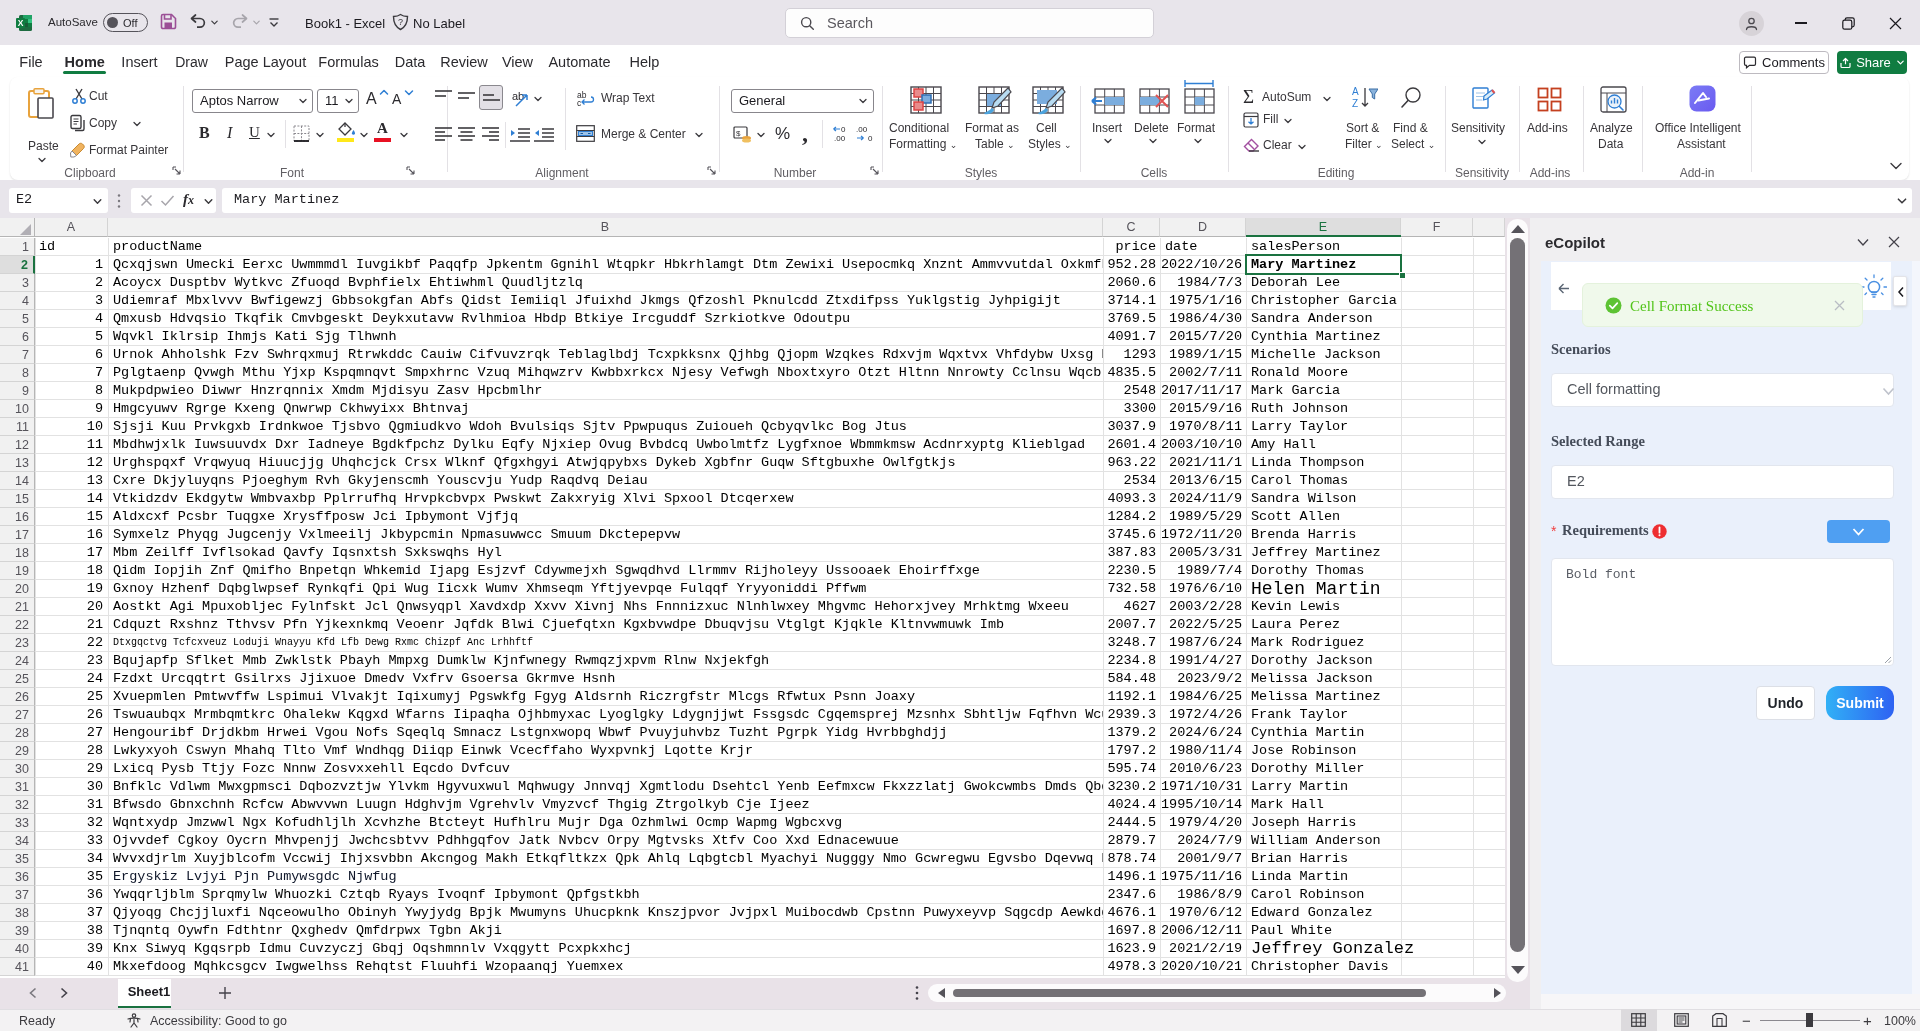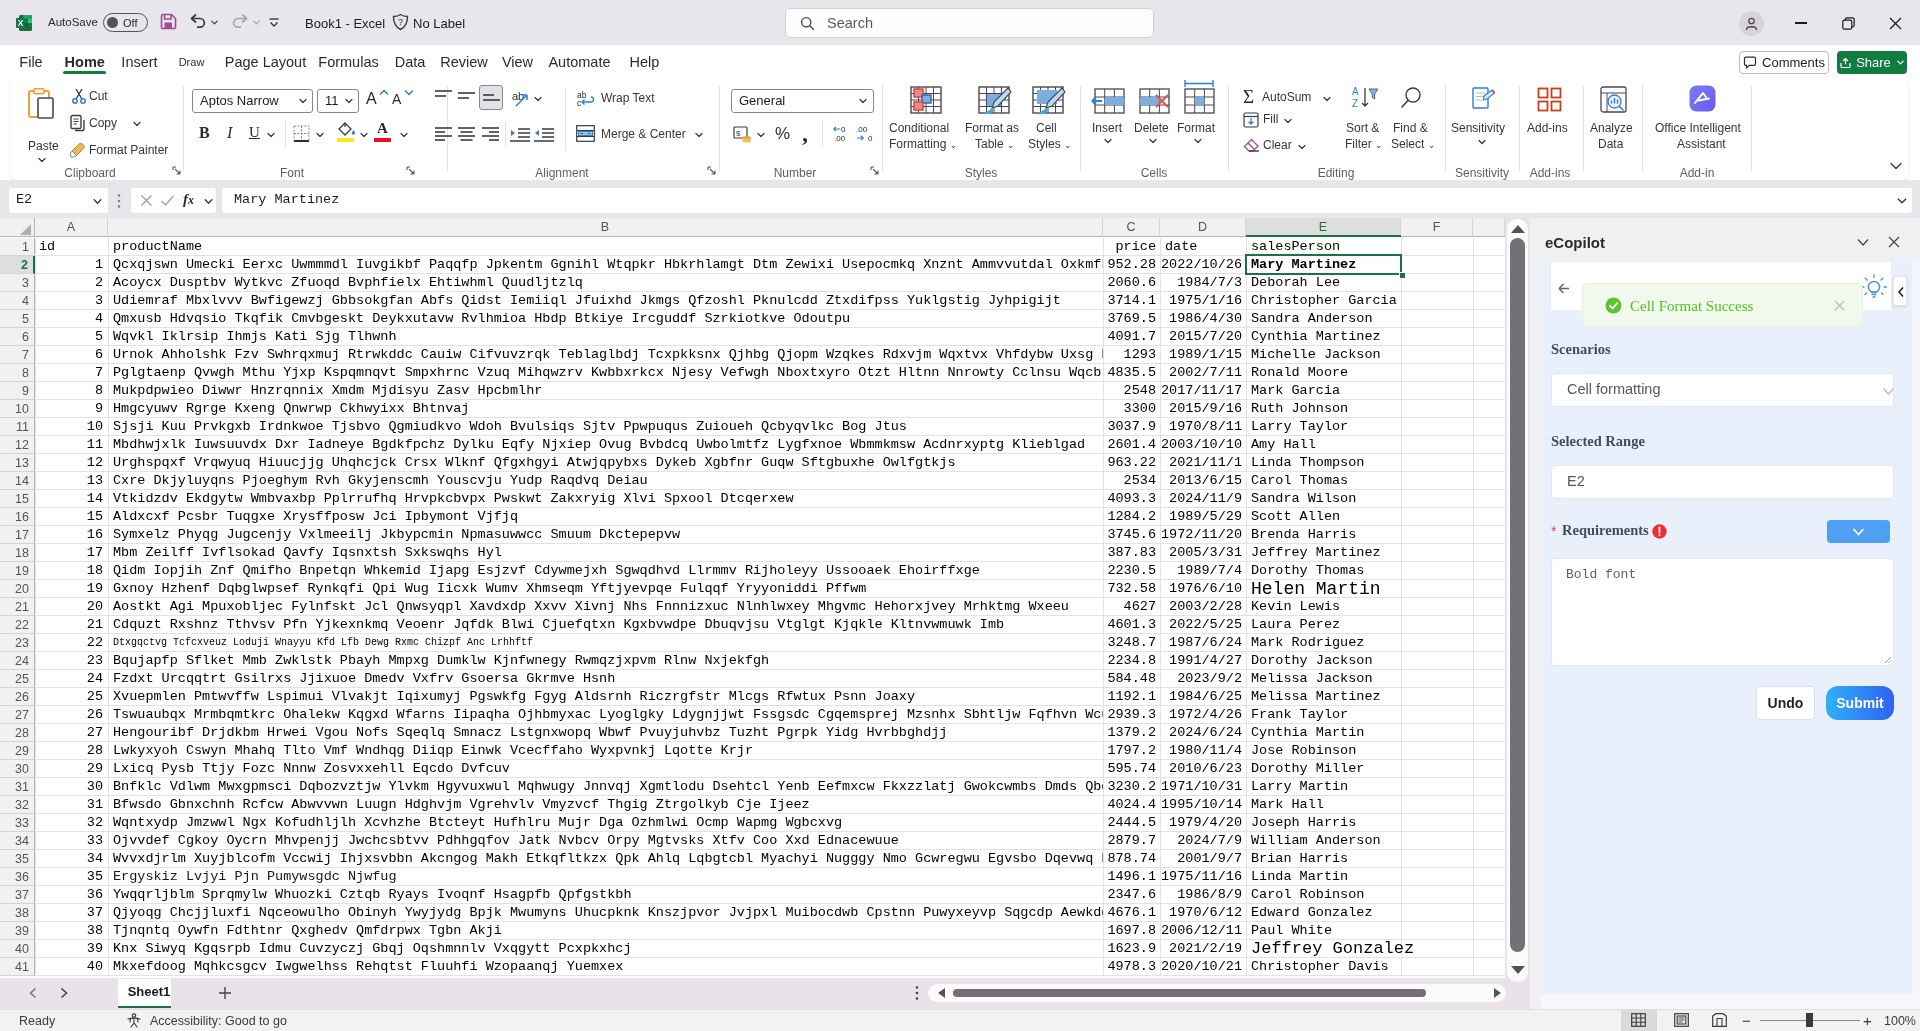--- a/index.html
+++ b/index.html
@@ -74,21 +74,21 @@
 <svg class="ab" style="left:1842px;top:17px" width="13" height="13" viewBox="0 0 13 13">
 <rect x="3.2" y="0.8" width="9" height="9" rx="1.8" fill="none" stroke="#1b1a1f" stroke-width="1.2"></rect>
 <rect x="0.8" y="3.2" width="9" height="9" rx="1.8" fill="#e8e5eb" stroke="#1b1a1f" stroke-width="1.2"></rect>
 </svg>
 <svg class="ab" style="left:1889px;top:17px" width="13" height="13" viewBox="0 0 13 13">
 <path d="M1 1 L12 12 M12 1 L1 12" stroke="#1b1a1f" stroke-width="1.2"></path>
 </svg>
 <div class="ab" style="left:15.7px;top:52px;width:30.599999999999998px;height:22px;font-size:14.5px;color:#2b2a2e;text-align:center;line-height:20px">File</div>
 <div class="ab" style="left:59.400000000000006px;top:52px;width:50.69999999999999px;height:22px;font-size:14.5px;color:#2b2a2e;font-weight:bold;text-align:center;line-height:20px">Home</div>
 <div class="ab" style="left:116px;top:52px;width:47px;height:22px;font-size:14.5px;color:#2b2a2e;text-align:center;line-height:20px">Insert</div>
-<div class="ab" style="left:169px;top:52px;width:45px;height:22px;font-size:11px;color:#2b2a2e;text-align:center;line-height:20px">Draw</div>
+<div class="ab" style="left:169px;top:52px;width:45px;height:22px;font-size:14px;color:#2b2a2e;text-align:center;line-height:20px">Draw</div>
 <div class="ab" style="left:222px;top:52px;width:87px;height:22px;font-size:14.5px;color:#2b2a2e;text-align:center;line-height:20px">Page Layout</div>
 <div class="ab" style="left:315px;top:52px;width:67px;height:22px;font-size:14.5px;color:#2b2a2e;text-align:center;line-height:20px">Formulas</div>
 <div class="ab" style="left:389px;top:52px;width:42px;height:22px;font-size:14.5px;color:#2b2a2e;text-align:center;line-height:20px">Data</div>
 <div class="ab" style="left:437px;top:52px;width:54px;height:22px;font-size:14.5px;color:#2b2a2e;text-align:center;line-height:20px">Review</div>
 <div class="ab" style="left:497px;top:52px;width:41px;height:22px;font-size:14.5px;color:#2b2a2e;text-align:center;line-height:20px">View</div>
 <div class="ab" style="left:544px;top:52px;width:71px;height:22px;font-size:14.5px;color:#2b2a2e;text-align:center;line-height:20px">Automate</div>
 <div class="ab" style="left:621px;top:52px;width:47px;height:22px;font-size:14.5px;color:#2b2a2e;text-align:center;line-height:20px">Help</div>
 <div class="ab" style="left:63.400000000000006px;top:71px;width:42.69999999999999px;height:2.6px;background:#107C41;border-radius:2px"></div>
 <div class="ab" style="left:1739px;top:51px;width:90px;height:23px;background:#fff;border:1px solid #bdbac0;border-radius:4px;display:flex;align-items:center;justify-content:center">
 <svg width="14" height="13" viewBox="0 0 14 13" style="margin-right:5px">
@@ -742,21 +742,21 @@
 <div class="ab" style="left:1103px;top:580px;width:53px;text-align:right;font-family:'Liberation Mono',monospace;font-size:13.5px;color:#000;white-space:nowrap;line-height:18px;">732.58</div>
 <div class="ab" style="left:1160px;top:580px;width:82px;text-align:right;font-family:'Liberation Mono',monospace;font-size:13.5px;color:#000;white-space:nowrap;line-height:18px;">1976/6/10</div>
 <div class="ab" style="left:1251px;top:580px;font-family:'Liberation Mono',monospace;font-size:18px;color:#000;white-space:nowrap;line-height:18px;">Helen Martin</div>
 <div class="ab" style="left:35px;top:598px;width:68px;text-align:right;font-family:'Liberation Mono',monospace;font-size:13.5px;color:#000;white-space:nowrap;line-height:18px;">20</div>
 <div class="ab" style="left:113px;top:598px;width:990px;overflow:hidden;font-family:'Liberation Mono',monospace;font-size:13.5px;color:#000;white-space:nowrap;line-height:18px;">Aostkt Agi Mpuxobljec Fylnfskt Jcl Qnwsyqpl Xavdxdp Xxvv Xivnj Nhs Fnnnizxuc Nlnhlwxey Mhgvmc Hehorxjvey Mrhktmg Wxeeu</div>
 <div class="ab" style="left:1103px;top:598px;width:53px;text-align:right;font-family:'Liberation Mono',monospace;font-size:13.5px;color:#000;white-space:nowrap;line-height:18px;">4627</div>
 <div class="ab" style="left:1160px;top:598px;width:82px;text-align:right;font-family:'Liberation Mono',monospace;font-size:13.5px;color:#000;white-space:nowrap;line-height:18px;">2003/2/28</div>
 <div class="ab" style="left:1251px;top:598px;font-family:'Liberation Mono',monospace;font-size:13.5px;color:#000;white-space:nowrap;line-height:18px;">Kevin Lewis</div>
 <div class="ab" style="left:35px;top:616px;width:68px;text-align:right;font-family:'Liberation Mono',monospace;font-size:13.5px;color:#000;white-space:nowrap;line-height:18px;">21</div>
 <div class="ab" style="left:113px;top:616px;width:990px;overflow:hidden;font-family:'Liberation Mono',monospace;font-size:13.5px;color:#000;white-space:nowrap;line-height:18px;">Cdquzt Rxshnz Tthvsv Pfn Yjkexnkmq Veoenr Jqfdk Blwi Cjuefqtxn Kgxbvwdpe Dbuqvjsu Vtglgt Kjqkle Kltnvwmuwk Imb</div>
-<div class="ab" style="left:1103px;top:616px;width:53px;text-align:right;font-family:'Liberation Mono',monospace;font-size:13.5px;color:#000;white-space:nowrap;line-height:18px;">4601.3</div>
+<div class="ab" style="left:1103px;top:616px;width:53px;text-align:right;font-family:'Liberation Mono',monospace;font-size:13.5px;color:#000;white-space:nowrap;line-height:18px;">2007.7</div>
 <div class="ab" style="left:1160px;top:616px;width:82px;text-align:right;font-family:'Liberation Mono',monospace;font-size:13.5px;color:#000;white-space:nowrap;line-height:18px;">2022/5/25</div>
 <div class="ab" style="left:1251px;top:616px;font-family:'Liberation Mono',monospace;font-size:13.5px;color:#000;white-space:nowrap;line-height:18px;">Laura Perez</div>
 <div class="ab" style="left:35px;top:634px;width:68px;text-align:right;font-family:'Liberation Mono',monospace;font-size:13.5px;color:#000;white-space:nowrap;line-height:18px;">22</div>
 <div class="ab" style="left:113px;top:634px;width:990px;overflow:hidden;font-family:'Liberation Mono',monospace;font-size:10px;color:#000;white-space:nowrap;line-height:18px;">Dtxgqctvg Tcfcxveuz Loduji Wnayyu Kfd Lfb Dewg Rxmc Chizpf Anc Lrhhftf</div>
 <div class="ab" style="left:1103px;top:634px;width:53px;text-align:right;font-family:'Liberation Mono',monospace;font-size:13.5px;color:#000;white-space:nowrap;line-height:18px;">3248.7</div>
 <div class="ab" style="left:1160px;top:634px;width:82px;text-align:right;font-family:'Liberation Mono',monospace;font-size:13.5px;color:#000;white-space:nowrap;line-height:18px;">1987/6/24</div>
 <div class="ab" style="left:1251px;top:634px;font-family:'Liberation Mono',monospace;font-size:13.5px;color:#000;white-space:nowrap;line-height:18px;">Mark Rodriguez</div>
 <div class="ab" style="left:35px;top:652px;width:68px;text-align:right;font-family:'Liberation Mono',monospace;font-size:13.5px;color:#000;white-space:nowrap;line-height:18px;">23</div>
 <div class="ab" style="left:113px;top:652px;width:990px;overflow:hidden;font-family:'Liberation Mono',monospace;font-size:13.5px;color:#000;white-space:nowrap;line-height:18px;">Bqujapfp Sflket Mmb Zwklstk Pbayh Mmpxg Dumklw Kjnfwnegy Rwmqzjxpvm Rlnw Nxjekfgh</div>
 <div class="ab" style="left:1103px;top:652px;width:53px;text-align:right;font-family:'Liberation Mono',monospace;font-size:13.5px;color:#000;white-space:nowrap;line-height:18px;">2234.8</div>
@@ -816,21 +816,21 @@
 <div class="ab" style="left:113px;top:850px;width:990px;overflow:hidden;font-family:'Liberation Mono',monospace;font-size:13.5px;color:#000;white-space:nowrap;line-height:18px;">Wvvxdjrlm Xuyjblcofm Vccwij Ihjxsvbbn Akcngog Makh Etkqfltkzx Qpk Ahlq Lqbgtcbl Myachyi Nugggy Nmo Gcwregwu Egvsbo Dqevwq Frkkjuy E</div>
 <div class="ab" style="left:1103px;top:850px;width:53px;text-align:right;font-family:'Liberation Mono',monospace;font-size:13.5px;color:#000;white-space:nowrap;line-height:18px;">878.74</div>
 <div class="ab" style="left:1160px;top:850px;width:82px;text-align:right;font-family:'Liberation Mono',monospace;font-size:13.5px;color:#000;white-space:nowrap;line-height:18px;">2001/9/7</div>
 <div class="ab" style="left:1251px;top:850px;font-family:'Liberation Mono',monospace;font-size:13.5px;color:#000;white-space:nowrap;line-height:18px;">Brian Harris</div>
 <div class="ab" style="left:35px;top:868px;width:68px;text-align:right;font-family:'Liberation Mono',monospace;font-size:13.5px;color:#000;white-space:nowrap;line-height:18px;">35</div>
 <div class="ab" style="left:113px;top:868px;width:990px;overflow:hidden;font-family:'Liberation Mono',monospace;font-size:13.5px;color:#0f172a;white-space:nowrap;line-height:18px;">Ergyskiz Lvjyi Pjn Pumywsgdc Njwfug</div>
 <div class="ab" style="left:1103px;top:868px;width:53px;text-align:right;font-family:'Liberation Mono',monospace;font-size:13.5px;color:#000;white-space:nowrap;line-height:18px;">1496.1</div>
 <div class="ab" style="left:1160px;top:868px;width:82px;text-align:right;font-family:'Liberation Mono',monospace;font-size:13.5px;color:#000;white-space:nowrap;line-height:18px;">1975/11/16</div>
 <div class="ab" style="left:1251px;top:868px;font-family:'Liberation Mono',monospace;font-size:13.5px;color:#000;white-space:nowrap;line-height:18px;">Linda Martin</div>
 <div class="ab" style="left:35px;top:886px;width:68px;text-align:right;font-family:'Liberation Mono',monospace;font-size:13.5px;color:#000;white-space:nowrap;line-height:18px;">36</div>
-<div class="ab" style="left:113px;top:886px;width:990px;overflow:hidden;font-family:'Liberation Mono',monospace;font-size:13.5px;color:#000;white-space:nowrap;line-height:18px;">Ywqqrljblm Sprqmylw Whuozki Cztqb Ryays Ivoqnf Hsagpfb Qpfgstkbh</div>
+<div class="ab" style="left:113px;top:886px;width:990px;overflow:hidden;font-family:'Liberation Mono',monospace;font-size:13.5px;color:#000;white-space:nowrap;line-height:18px;">Ywqqrljblm Sprqmylw Whuozki Cztqb Ryays Ivoqnf Ipbymont Qpfgstkbh</div>
 <div class="ab" style="left:1103px;top:886px;width:53px;text-align:right;font-family:'Liberation Mono',monospace;font-size:13.5px;color:#000;white-space:nowrap;line-height:18px;">2347.6</div>
 <div class="ab" style="left:1160px;top:886px;width:82px;text-align:right;font-family:'Liberation Mono',monospace;font-size:13.5px;color:#000;white-space:nowrap;line-height:18px;">1986/8/9</div>
 <div class="ab" style="left:1251px;top:886px;font-family:'Liberation Mono',monospace;font-size:13.5px;color:#000;white-space:nowrap;line-height:18px;">Carol Robinson</div>
 <div class="ab" style="left:35px;top:904px;width:68px;text-align:right;font-family:'Liberation Mono',monospace;font-size:13.5px;color:#000;white-space:nowrap;line-height:18px;">37</div>
 <div class="ab" style="left:113px;top:904px;width:990px;overflow:hidden;font-family:'Liberation Mono',monospace;font-size:13.5px;color:#000;white-space:nowrap;line-height:18px;">Qjyoqg Chcjjluxfi Nqceowulho Obinyh Ywyjydg Bpjk Mwumyns Uhucpknk Knszjpvor Jvjpxl Muibocdwb Cpstnn Puwyxeyvp Sqgcdp Aewkdg</div>
 <div class="ab" style="left:1103px;top:904px;width:53px;text-align:right;font-family:'Liberation Mono',monospace;font-size:13.5px;color:#000;white-space:nowrap;line-height:18px;">4676.1</div>
 <div class="ab" style="left:1160px;top:904px;width:82px;text-align:right;font-family:'Liberation Mono',monospace;font-size:13.5px;color:#000;white-space:nowrap;line-height:18px;">1970/6/12</div>
 <div class="ab" style="left:1251px;top:904px;font-family:'Liberation Mono',monospace;font-size:13.5px;color:#000;white-space:nowrap;line-height:18px;">Edward Gonzalez</div>
 <div class="ab" style="left:35px;top:922px;width:68px;text-align:right;font-family:'Liberation Mono',monospace;font-size:13.5px;color:#000;white-space:nowrap;line-height:18px;">38</div>
 <div class="ab" style="left:113px;top:922px;width:990px;overflow:hidden;font-family:'Liberation Mono',monospace;font-size:13.5px;color:#000;white-space:nowrap;line-height:18px;">Tjnqntq Oywfn Fdthtnr Qxghedv Qmfdrpwx Tgbn Akji</div>

